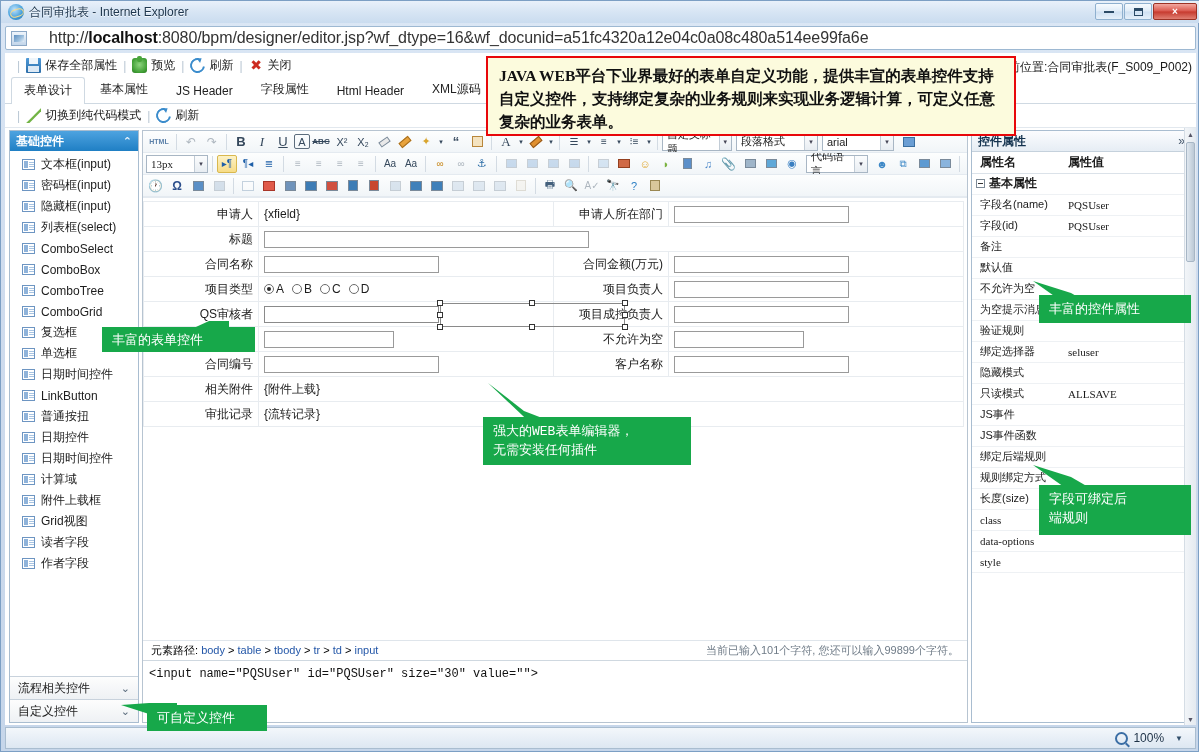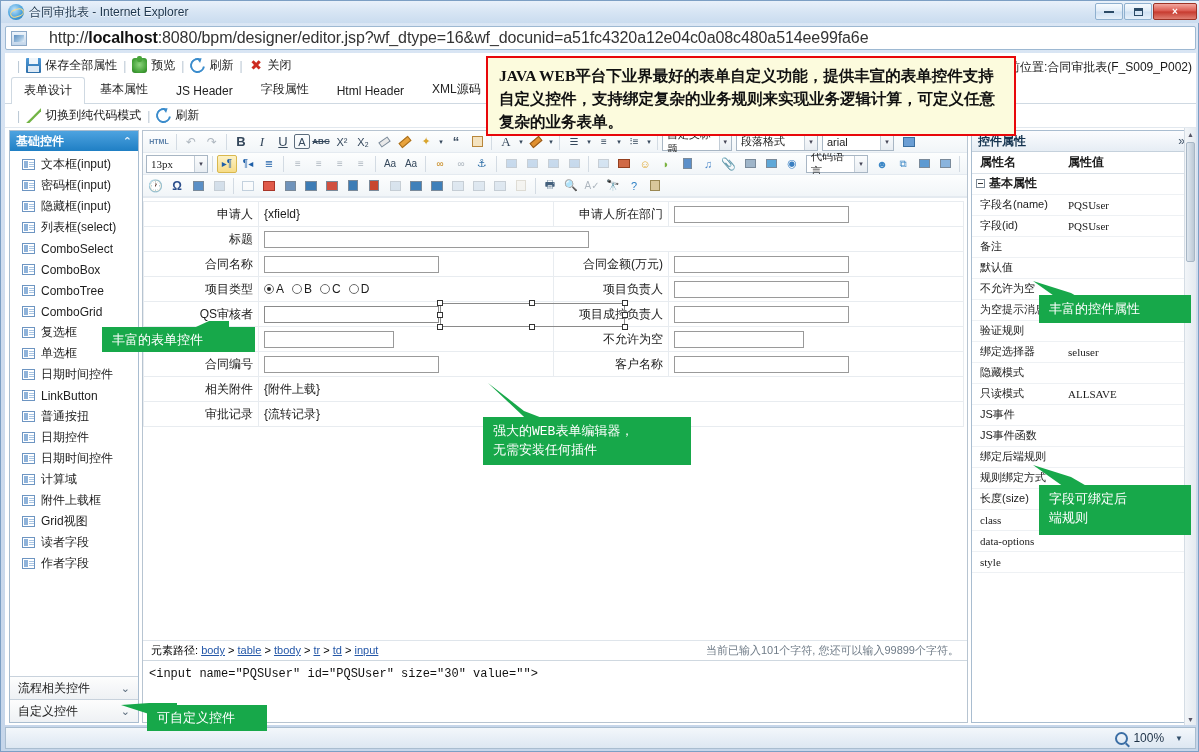--- a/index.html
+++ b/index.html
@@ -210,21 +210,21 @@
   .rdo.sel:after { content:""; position:absolute; left:2px; top:2px; width:4px; height:4px; border-radius:50%; background:#2b2b2b; }
   .rdo-lbl { margin-right:7px; }
   
   .sel-box { position:absolute; border:1px solid #8a8a8a; }
   .handle { position: absolute; width: 6px; height: 6px; background:#fff; border:1px solid #333; }
 
   .epath {
     height: 20px; display:flex; align-items:center; justify-content: space-between;
     padding: 0 8px; font-size: 11px; border-top: 1px solid #dfe5eb; background:#fff; flex:none;
   }
-  .epath a { color: #2457a8; text-decoration: underline; cursor: default; }
+  .epath a { color: #2457a8; cursor: default; }
   .epath .cnt { color:#6f7b87; font-size:11px; }
   #code-area {
     height: 62px; border-top: 1px solid #cfd8e0; background:#fff; flex:none;
     font-family: "Liberation Mono", "DejaVu Sans Mono", monospace; font-size: 12px;
     color:#111; padding: 4px 6px; overflow:hidden; line-height:18px;
   }
 
   
   #right-panel {
     position: absolute; left: 966px; top: 2px; width: 221px; height: 593px;

